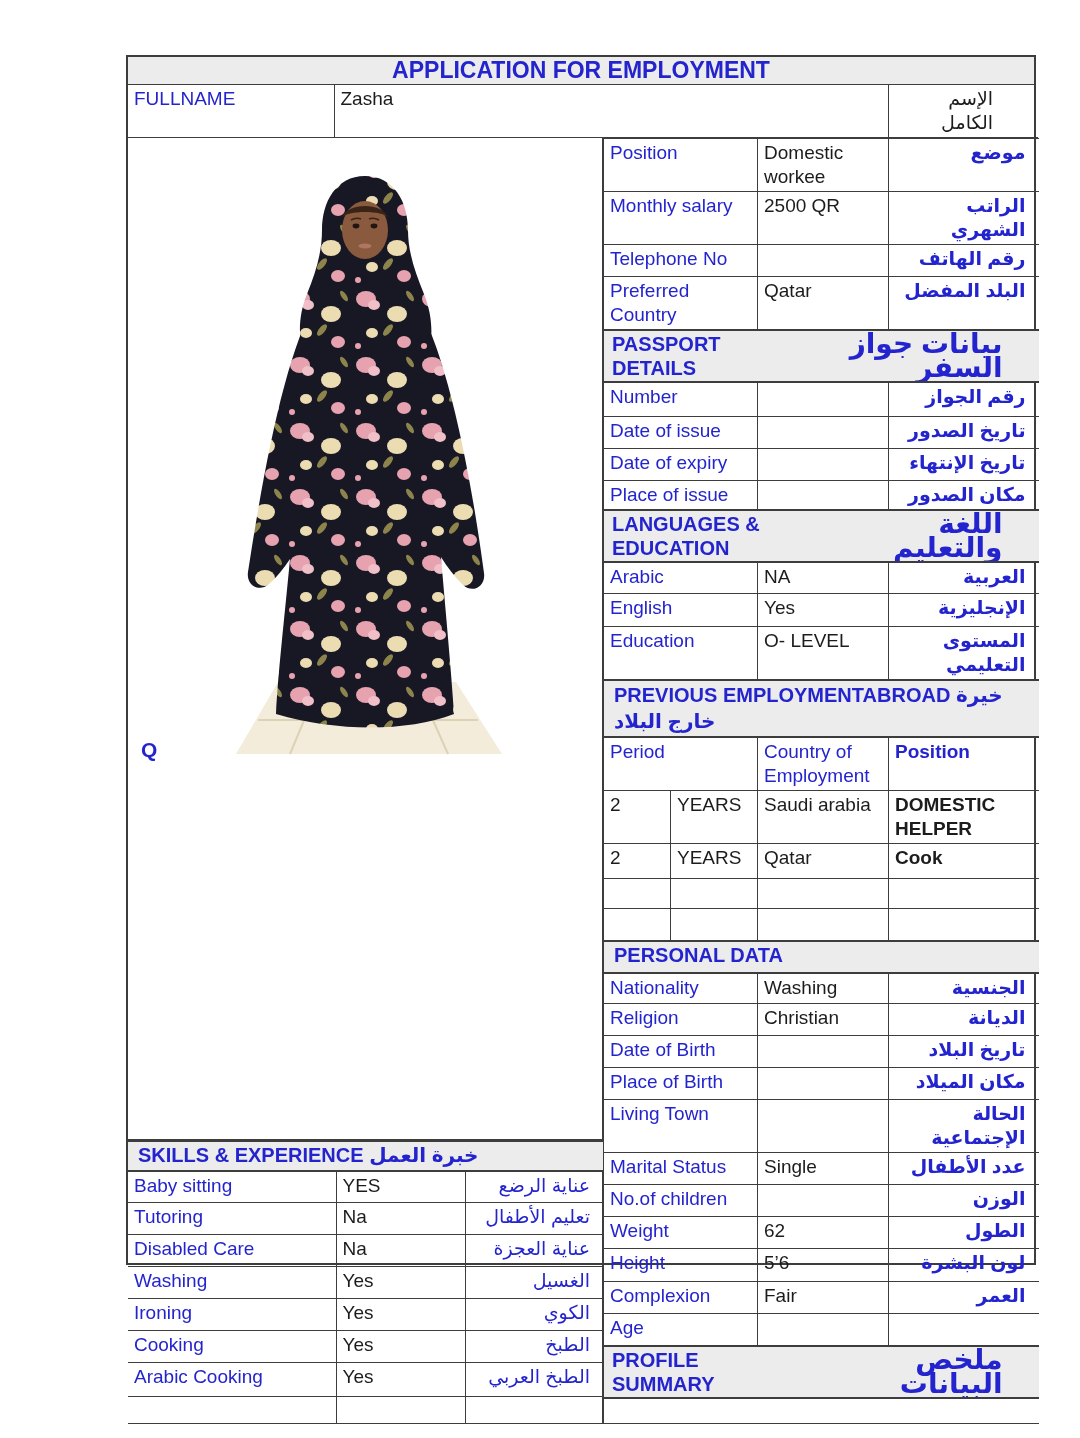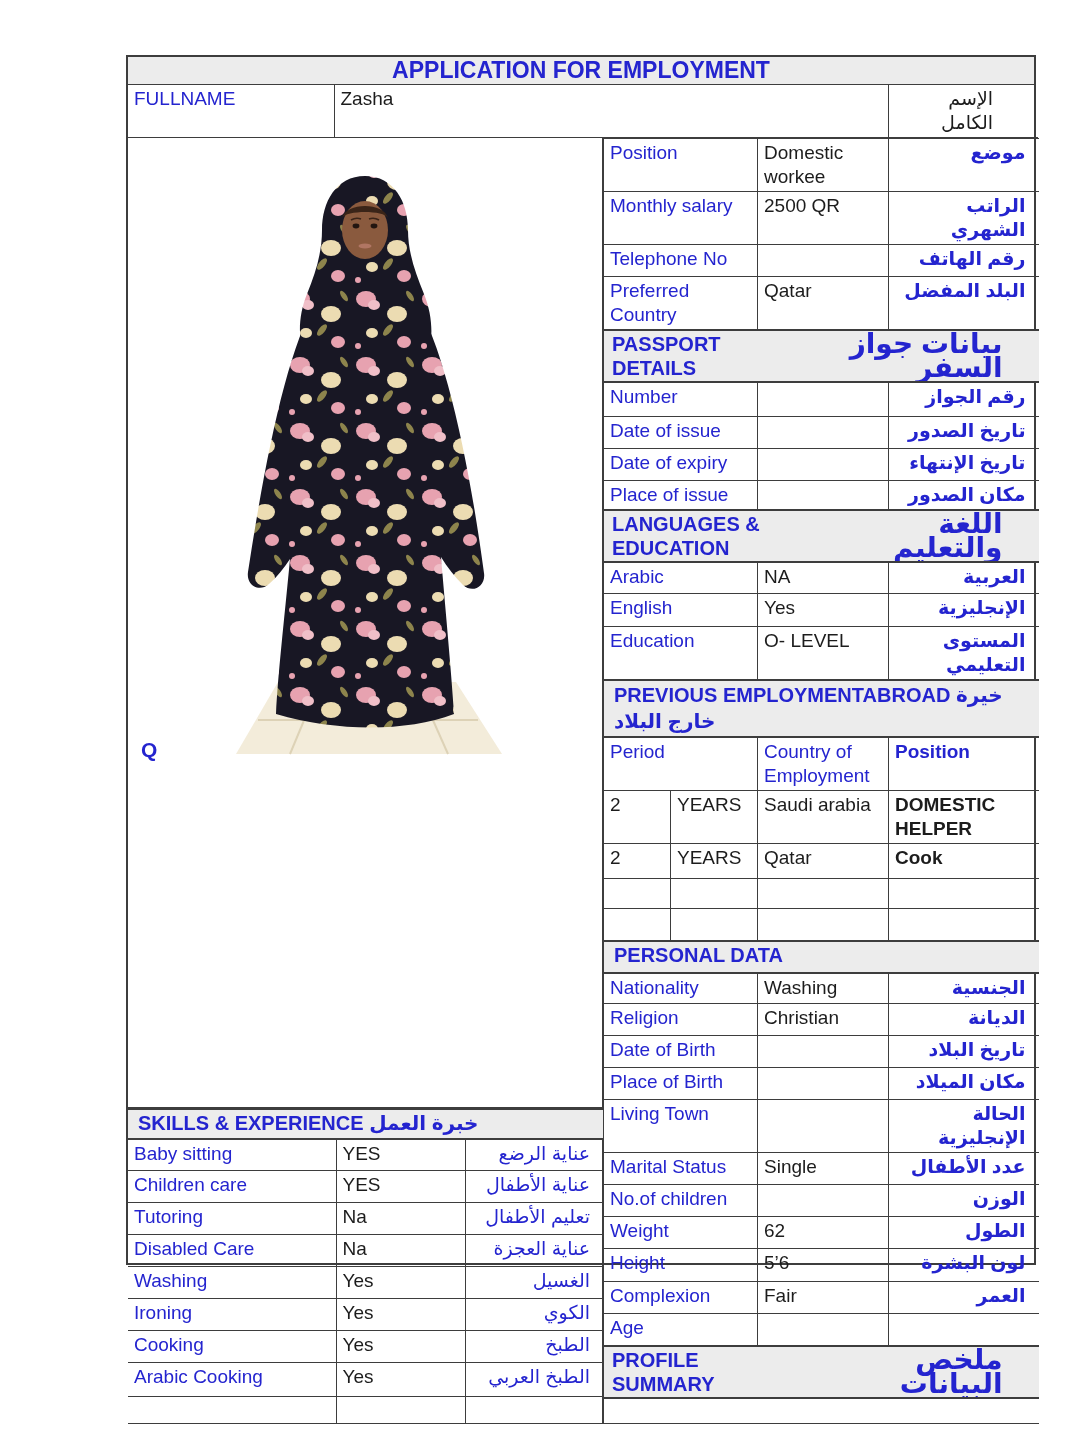--- a/index.html
+++ b/index.html
@@ -141,25 +141,20 @@
                 <span class="sec-ar">خبرة العمل</span>
               </div>
             </td>
           </tr>
           <tr style="height:32px">
             <td class="lbl">Baby sitting</td>
             <td class="val">YES</td>
             <td class="ar">عناية الرضع</td>
           </tr>
           <tr style="height:32px">
-            <td class="lbl">Children care</td>
-            <td class="val">YES</td>
-            <td class="ar">عناية الأطفال</td>
-          </tr>
-          <tr style="height:32px">
             <td class="lbl">Tutoring</td>
             <td class="val">Na</td>
             <td class="ar">تعليم الأطفال</td>
           </tr>
           <tr style="height:32px">
             <td class="lbl">Disabled Care</td>
             <td class="val">Na</td>
             <td class="ar">عناية العجزة</td>
           </tr>
           <tr style="height:32px">
@@ -336,21 +331,21 @@
             <td class="ar">تاريخ البلاد</td>
           </tr>
           <tr style="height:32px">
             <td class="lbl" colspan="2">Place of Birth</td>
             <td class="val"></td>
             <td class="ar">مكان الميلاد</td>
           </tr>
           <tr style="height:32px">
             <td class="lbl" colspan="2">Living Town</td>
             <td class="val"></td>
-            <td class="ar">الحالة الإنجليزية</td>
+            <td class="ar">الحالة الإجتماعية</td>
           </tr>
           <tr style="height:32px">
             <td class="lbl" colspan="2">Marital Status</td>
             <td class="val">Single</td>
             <td class="ar">عدد الأطفال</td>
           </tr>
           <tr style="height:32px">
             <td class="lbl" colspan="2">No.of children</td>
             <td class="val"></td>
             <td class="ar">الوزن</td>

